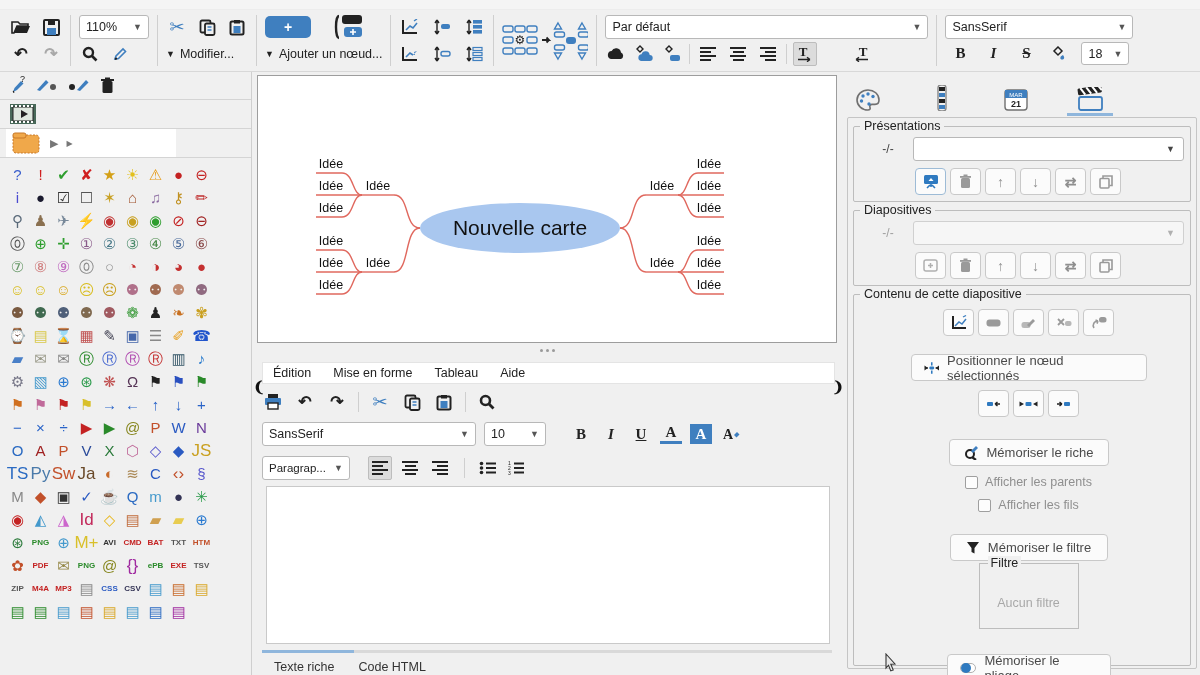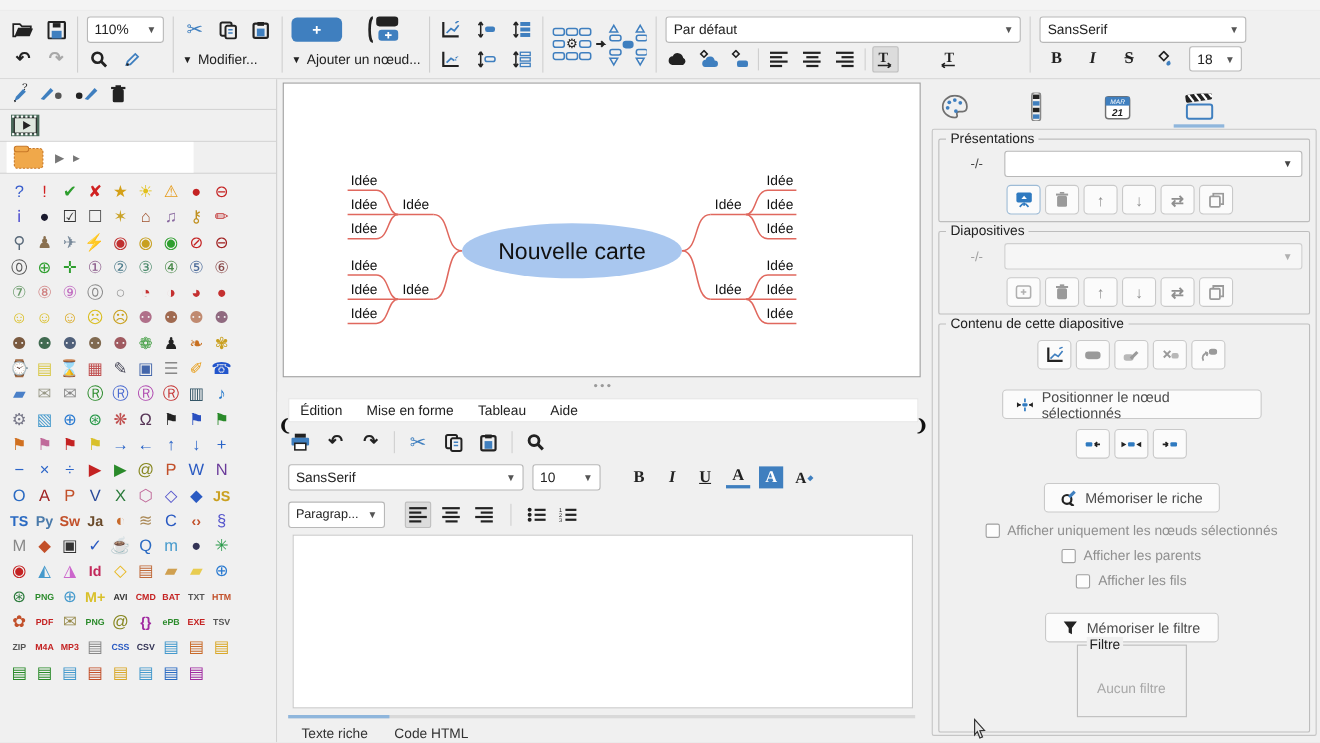--- a/index.html
+++ b/index.html
@@ -27,21 +27,21 @@
   .tsel{background:#dcdcdc;border:1px solid #bdbdbd;border-radius:2px;}
   .fmt-letter{font-weight:bold;font-size:15px;font-family:"Liberation Serif",serif;}
 
   
   .sidebar{left:0;top:72px;width:252px;height:603px;background:#f0f0f0;border-right:1px solid #cfcfcf;}
   .side-row{display:flex;align-items:center;gap:10px;padding:4px 10px;height:26px;}
   .side-sep{height:1px;background:#d4d4d4;margin:1px 0;}
   .folder-strip{display:flex;align-items:center;gap:8px;background:#fff;width:170px;height:28px;padding:2px 6px;}
   .pal-grid{display:grid;grid-template-columns:repeat(9,23px);grid-auto-rows:23px;padding:4px 6px;}
   .pal-cell{display:flex;align-items:center;justify-content:center;font-size:15px;line-height:1;cursor:default;}
-  .pal-cell.md{font-size:13px;font-weight:bold;}
+  .pal-cell.md{font-size:17px;font-weight:normal;}
   .pal-cell.sm{font-size:8px;font-weight:bold;}
 
   
   .canvas{left:257px;top:75px;width:580px;height:268px;background:#fff;border:1px solid #9d9d9d;}
   .splitter{left:257px;top:344px;width:580px;height:12px;display:flex;align-items:center;justify-content:center;gap:3px;}
   .splitter i{width:3px;height:3px;background:#9a9a9a;border-radius:50%;display:block;}
 
   
   .note{left:252px;top:356px;width:593px;height:319px;background:#f0f0f0;}
   .note-menubar{position:absolute;left:10px;top:6px;right:10px;height:22px;background:#fff;border:1px solid #e4e4e4;
@@ -55,21 +55,21 @@
   .note-tabs{position:absolute;left:22px;top:304px;display:flex;gap:24px;font-size:12.5px;color:#333;}
   .collapse{position:absolute;top:22px;font-size:15px;font-weight:bold;color:#111;}
   .alignicon{display:inline-flex;flex-direction:column;gap:2px;}
   .alignicon i{display:block;height:2px;background:#222;}
   .albtn{display:flex;align-items:center;justify-content:center;width:24px;height:24px;}
   .albtn.sel{background:#dcdcdc;border:1px solid #bdbdbd;border-radius:2px;}
 
   
   .rpanel{left:845px;top:75px;width:355px;height:600px;background:#f0f0f0;}
   .rtabs{position:absolute;left:6px;top:8px;display:flex;gap:40px;align-items:center;height:28px;}
-  .rtab{width:34px;height:28px;display:flex;align-items:center;justify-content:center;position:relative;font-style:italic;}
+  .rtab{width:34px;height:28px;display:flex;align-items:flex-end;justify-content:center;position:relative;}
   .rtab .underline{position:absolute;left:-6px;right:-6px;bottom:-5px;height:3px;background:#8fb6dc;}
   .rbody{position:absolute;left:2px;top:42px;width:350px;height:552px;border:1px solid #c5c5c5;border-radius:2px;background:#f0f0f0;}
   .fieldset{position:relative;border:1px solid #bdbdbd;border-radius:2px;margin:8px 5px 0 5px;padding:10px 6px 6px 19px;}
   .fieldset>.legend{position:absolute;top:-8px;left:6px;background:#f0f0f0;padding:0 4px;font-size:12.5px;color:#222;}
   .combo-row{display:flex;align-items:center;gap:10px;}
   .counter{width:30px;text-align:center;color:#444;font-size:12px;}
   .counter.dim{color:#a0a0a0;}
   .rcombo{flex:1;height:24px;background:#fff;border:1px solid #b8b8b8;border-radius:3px;display:flex;
           align-items:center;justify-content:flex-end;padding:0 8px;}
   .rcombo.dis{background:#f6f6f6;border-color:#d0d0d0;}
@@ -1026,24 +1026,20 @@
                 <circle cx="6" cy="9" r="4" fill="none" stroke="#222" stroke-width="2"></circle>
                 <path d="M8.5 12.5L12 15" stroke="#222" stroke-width="2.2"></path>
                 <path d="M7 6l5-5 2 2-5 5z" fill="#3f7fbf"></path>
               </svg>
             <span>Mémoriser le riche</span>
           </span>
         </div>
 
         <div class="cbrow">
             <span class="cb"></span>
-            <span>Afficher uniquement les nœuds sélectionnés</span>
-          </div>
-        <div class="cbrow">
-            <span class="cb"></span>
             <span>Afficher les parents</span>
           </div>
         <div class="cbrow">
             <span class="cb"></span>
             <span>Afficher les fils</span>
           </div>
 
         <div style="margin-top:22px;">
           <span class="wbtn" style="width:158px;">
             <svg width="14" height="13" viewBox="0 0 14 13">

